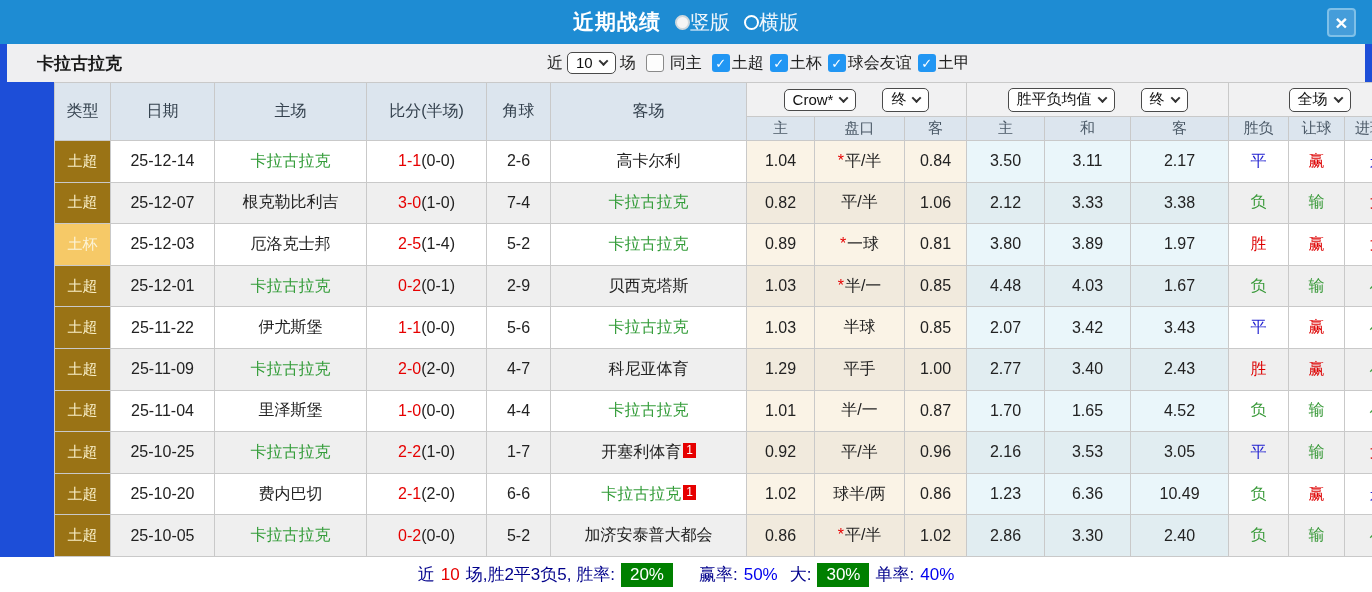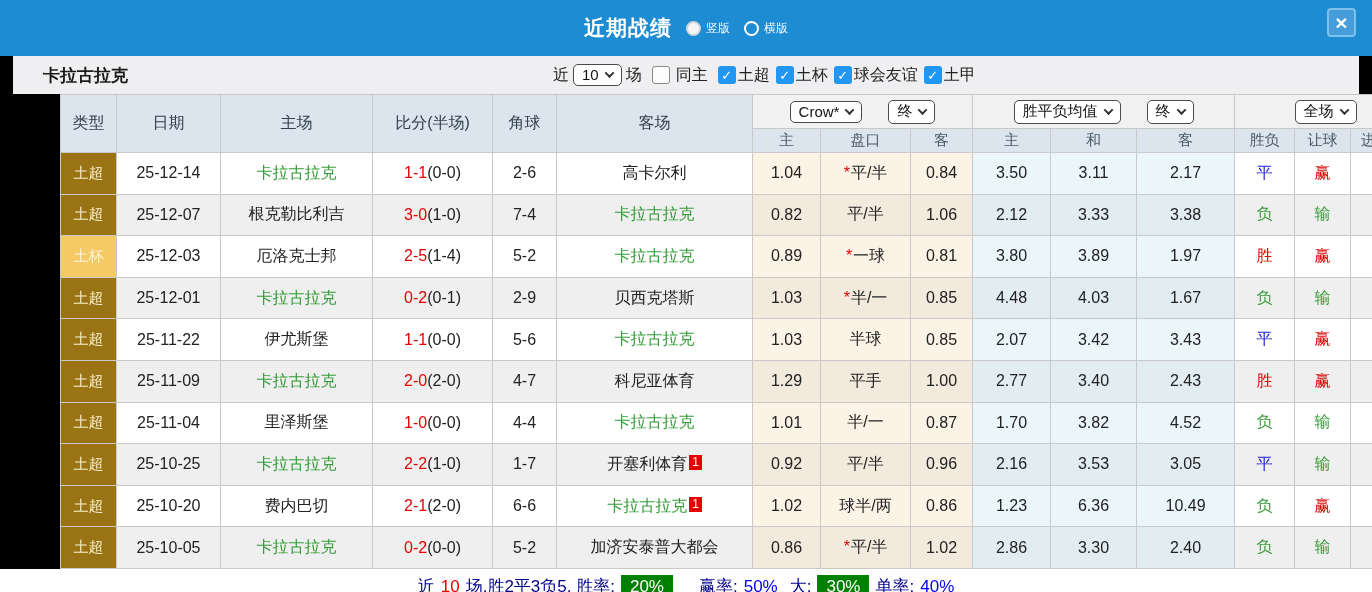--- a/index.html
+++ b/index.html
@@ -1,24 +1,24 @@
 <!DOCTYPE html>
 <html><head>
 <meta charset="utf-8">
 <style>
   * { margin:0; padding:0; box-sizing:border-box; }
   html,body { width:1372px; height:592px; overflow:hidden; background:#ffffff;
     font-family:"Liberation Sans","DejaVu Sans",sans-serif; }
 
   
-  .titlebar { position:relative; height:56px; background:#1e8cd3; display:flex;
+  .titlebar { position:relative; height:44px; background:#1e8cd3; display:flex;
     align-items:center; justify-content:center; }
   .title-group { display:flex; align-items:center; gap:6px; }
   .app-title { color:#ffffff; font-weight:bold; font-size:21px; letter-spacing:1px; }
-  .radio-opt { display:flex; align-items:center; gap:5px; color:#f0f6fb; font-size:12px; margin-left:8px; cursor:default; }
+  .radio-opt { display:flex; align-items:center; color:#f0f6fb; font-size:20px; margin-left:8px; cursor:default; }
   .radio-dot { width:15px; height:15px; border-radius:50%; }
   .radio-dot.on  { background:#f5f5f5; border:2px solid #cfd8dd; }
   .radio-dot.off { background:transparent; border:2px solid #ffffff; }
   .close-btn { position:absolute; right:16px; top:8px; width:29px; height:29px;
     background:#459dda; border:2px solid #7fc0e8; border-radius:4px; color:#fff;
     font-size:21px; font-weight:bold; display:flex; align-items:center; justify-content:center;
     cursor:pointer; line-height:1; }
 
   
   .filterbar { position:relative; height:38px; background:#efeff1; display:flex; align-items:center; }
@@ -28,21 +28,21 @@
     border:1.5px solid #4a4a4a; border-radius:5px; padding:1px 8px 2px 8px; font-size:15px; color:#111; cursor:pointer; }
   .chev { width:7px; height:7px; border-right:2px solid #333; border-bottom:2px solid #333;
     transform:rotate(45deg) translate(-1px,-1px); display:inline-block; }
   .cb { width:18px; height:18px; border-radius:3px; display:inline-flex; align-items:center;
     justify-content:center; margin:0 2px 0 6px; cursor:pointer; }
   .cb.checked { background:#2196f3; color:#fff; font-size:13px; font-weight:bold; }
   .cb.unchecked { background:#fdfdfd; border:1.5px solid #8a8a8a; }
   .cb-label { font-size:16px; color:#222; }
 
   
-  .content { background:#000000; padding:0 13px; }
+  .content { background:#1d4ed8; padding:0 7px; }
   table { border-collapse:collapse; table-layout:fixed; width:1356px;margin-left:47px; }
   th, td { border:1px solid #c9c9c9; text-align:center; font-weight:normal; overflow:hidden; white-space:nowrap; }
   .hdr-a { height:34px; }
   .hdr-b { height:24px; }
   .lh { background:#dce5ee; color:#33404d; font-size:16px; }
   .dd-cell { background:#f1f1f2; }
   .dd-wrap { display:flex; align-items:center; justify-content:center; gap:26px; }
   .hdr-b th { background:#dce5ee; color:#4a5866; font-size:15px; }
   tbody tr { height:41.6px; font-size:16px; color:#222; }
   tbody tr.odd  { background:#ffffff; }
@@ -293,21 +293,21 @@
           <td class="type lg-super">土超</td>
           <td class="date">25-11-04</td>
           <td class="team"><span>里泽斯堡</span></td>
           <td class="score"><span class="s-main">1-0</span><span class="s-half">(0-0)</span></td>
           <td class="corner">4-4</td>
           <td class="team"><span class="tgreen">卡拉古拉克</span></td>
           <td class="cream">1.01</td>
           <td class="cream"><span>半/一</span></td>
           <td class="cream">0.87</td>
           <td class="bluec">1.70</td>
-          <td class="bluec">3.82</td>
+          <td class="bluec">1.65</td>
           <td class="bluec">4.52</td>
           <td class="res c-green">负</td>
           <td class="res c-green">输</td>
           <td class="res c-green">小</td>
         </tr>
         <tr class="even">
           <td class="type lg-super">土超</td>
           <td class="date">25-10-25</td>
           <td class="team"><span class="tgreen">卡拉古拉克</span></td>
           <td class="score"><span class="s-main">2-2</span><span class="s-half">(1-0)</span></td>

